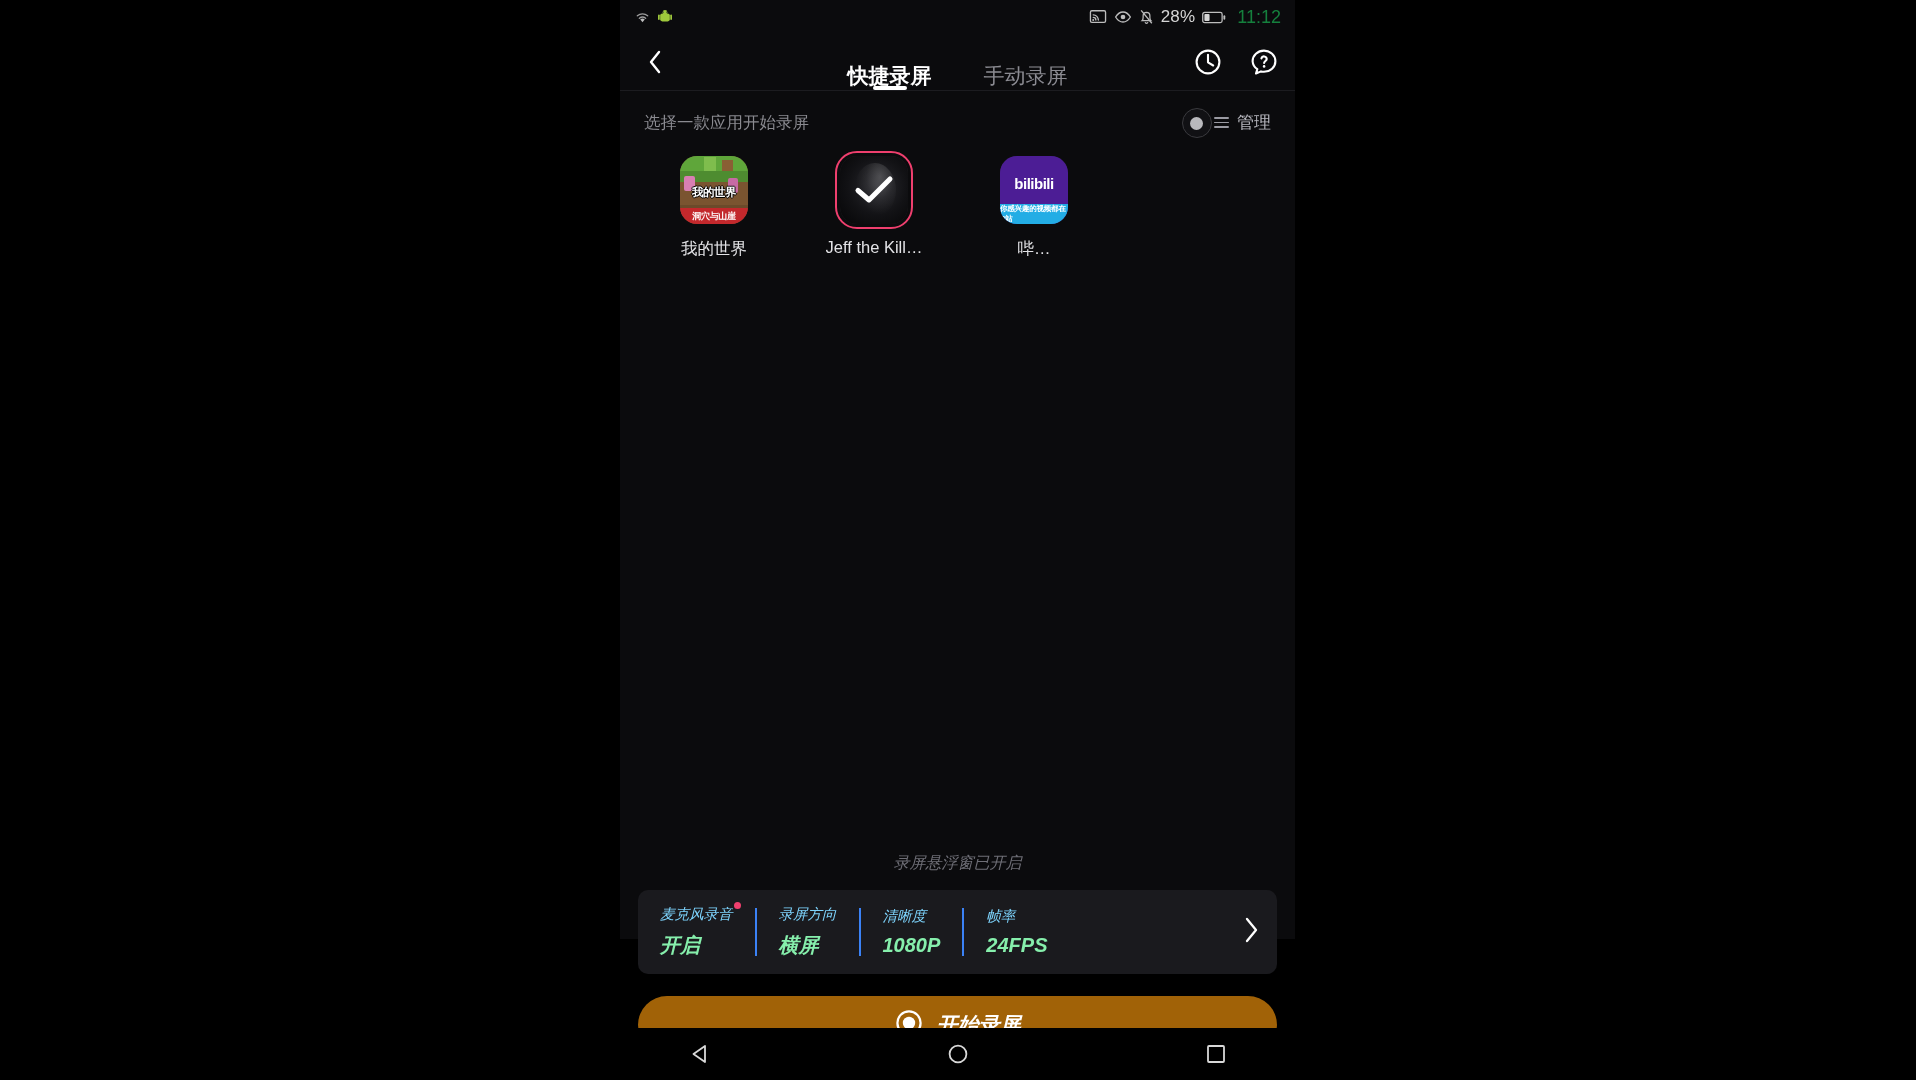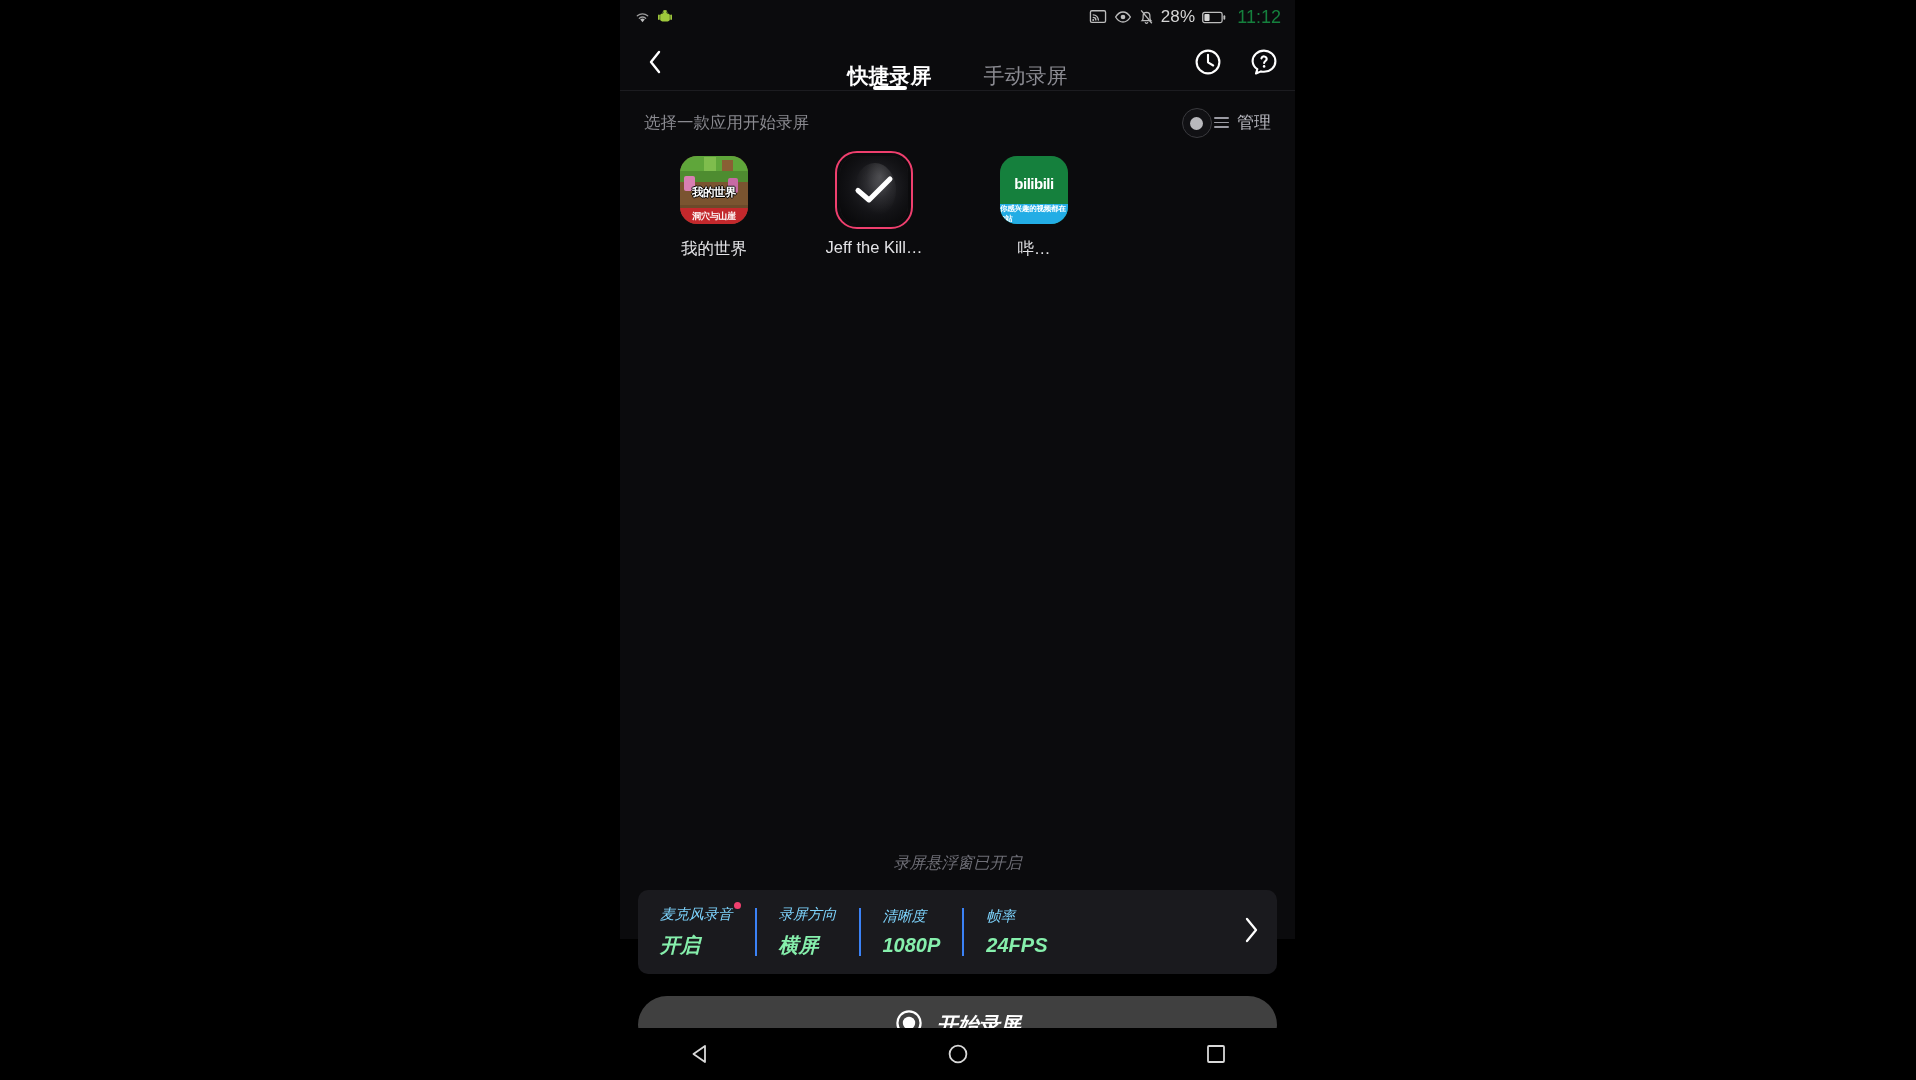--- a/index.html
+++ b/index.html
@@ -125,21 +125,21 @@
     position:absolute;left:20%;top:10%;width:62%;height:80%;
     border-radius:50%;
     background:radial-gradient(ellipse at 62% 25%, rgba(255,255,255,0.20) 0%, rgba(255,255,255,0.05) 38%, rgba(0,0,0,0) 66%);
   }
   .jeff-check{position:absolute;left:50%;top:50%;transform:translate(-50%,-50%);}
 
   
   .granny{position:absolute;inset:0;background:#2a2a30;}
 
   
-  .bili{position:absolute;inset:0;background:#15803d;}
+  .bili{position:absolute;inset:0;background:#4c1d95;}
   .bili-text{
     position:absolute;left:0;top:18%;width:100%;height:45%;
     display:flex;align-items:center;justify-content:center;
     color:#fff;font-weight:bold;font-size:15px;letter-spacing:-0.5px;
   }
   .bili-band{
     position:absolute;left:0;bottom:0;width:100%;height:30%;background:#23ade5;
     display:flex;align-items:center;justify-content:center;
     color:#fff;font-size:7.5px;font-weight:bold;letter-spacing:-0.2px;
   }
@@ -160,21 +160,21 @@
   }
   .setting + .setting{border-left:2px solid #3b82f6;}
   .s-label{font-size:14.5px;color:#7dd3fc;white-space:nowrap;position:relative;display:inline-block;}
   .s-value{font-size:20px;color:#86efac;font-weight:bold;white-space:nowrap;}
   .reddot{
     position:absolute;right:-8px;top:-3px;width:7px;height:7px;border-radius:50%;
     background:#ef3f6e;
   }
   .chev{position:absolute;right:18px;top:50%;transform:translateY(-50%);}
   .start-btn{
-    margin:22px 18px 0 18px;height:58px;border-radius:29px;background:#404040;
+    margin:22px 18px 0 18px;height:58px;border-radius:29px;background:#a16207;
     display:flex;align-items:center;justify-content:center;gap:14px;cursor:pointer;
   }
   .start-label{font-size:21px;color:#fff;font-weight:bold;}
 
   
   .navbar{
     position:absolute;left:0;bottom:0;width:1916px;height:52px;background:#000;
     display:flex;align-items:center;justify-content:center;gap:224px;
   }
   .navbtn{width:34px;height:34px;display:flex;align-items:center;justify-content:center;cursor:pointer;}

